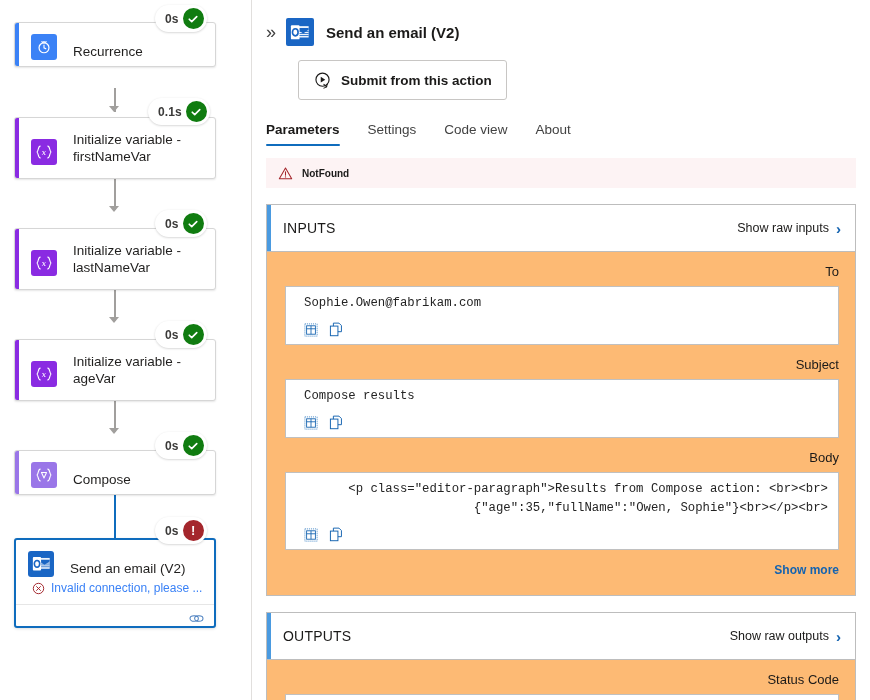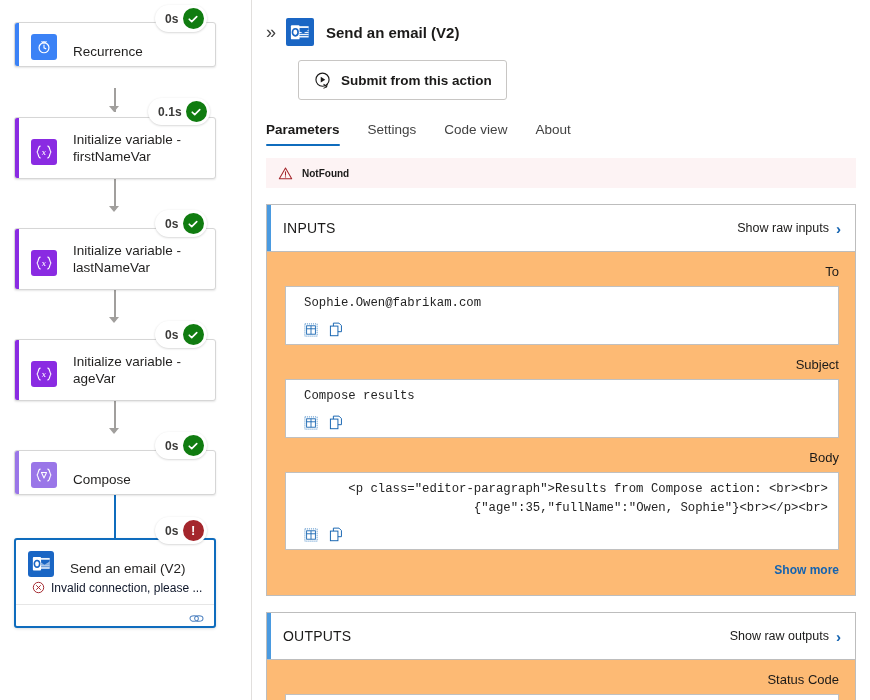--- a/index.html
+++ b/index.html
@@ -52,24 +52,24 @@
   }
   .node-title {
     font-size: 13.5px;
     line-height: 17px;
     color: #201f1e;
     font-weight: 400;
     padding-top: 3px;
     word-break: break-word;
   }
   .node-error-row {
-    display: flex; align-items: flex-start; gap: 6px;
+    display: flex; align-items: flex-end; gap: 6px;
     padding: 0 10px 9px 16px;
     font-size: 12px;
-    color: #0f172a;
+    color: #3b82f6;
   }
   .node-footer {
     border-top: 1px solid #e6e6e6;
     height: 28px;
     display: flex; align-items: center; justify-content: flex-end;
     padding-right: 9px;
   }
   .node.selected {
     border: 2px solid #0f6cbd;
     box-shadow: 0 1px 3px rgba(0,0,0,0.13);

